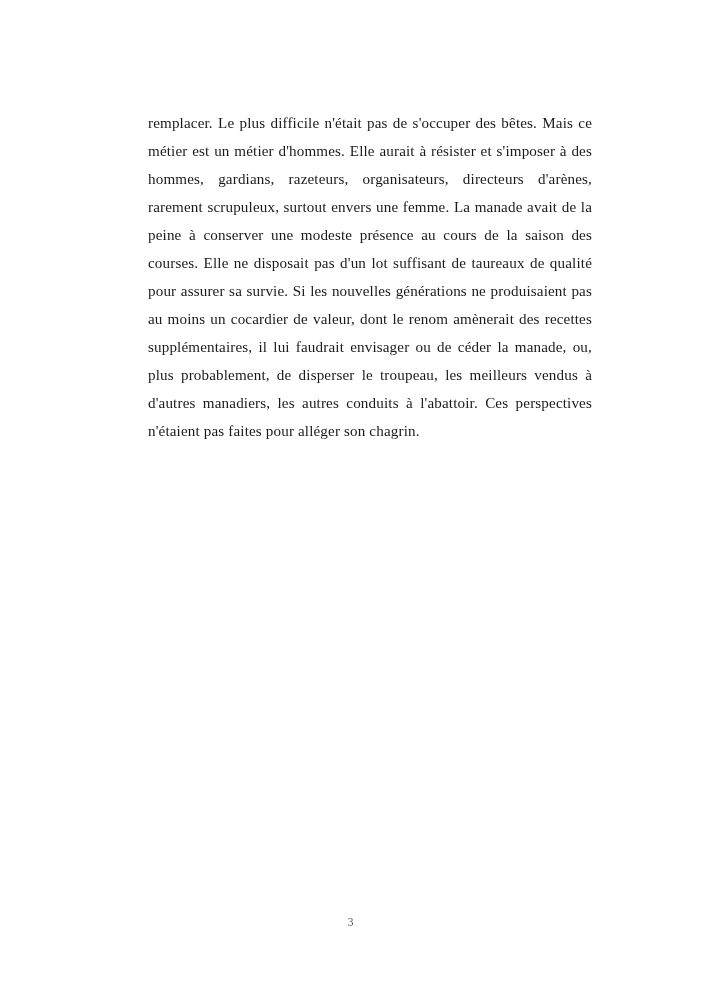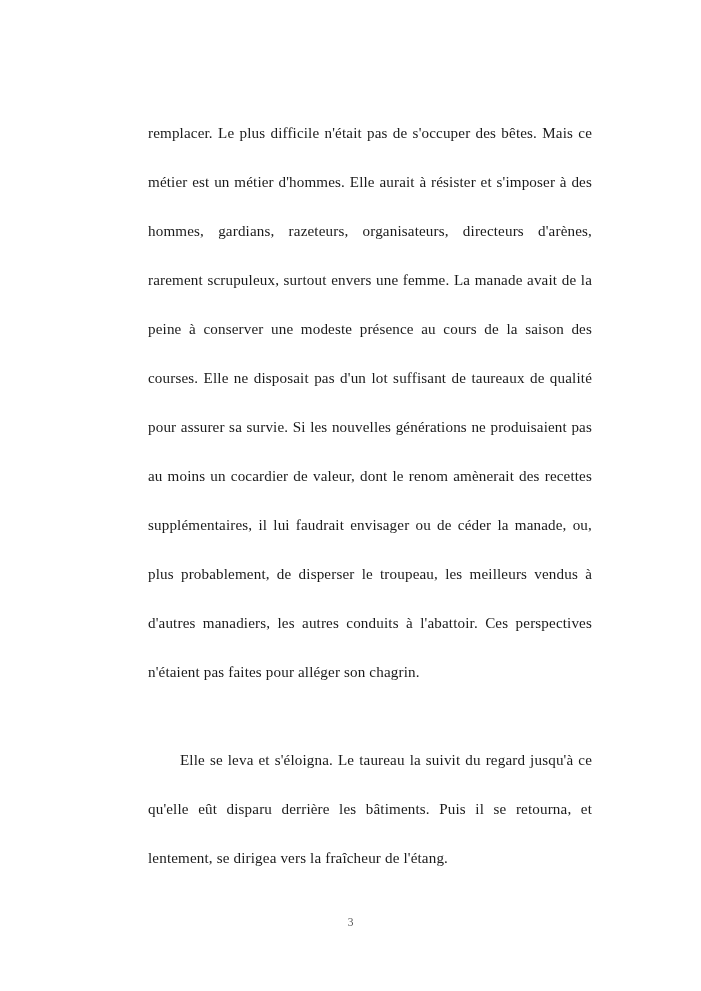--- a/index.html
+++ b/index.html
@@ -21,21 +21,21 @@
   .text-column {
     position: absolute;
     left: 148px;
     top: 109px;
     width: 444px;
   }
 
   .paragraph {
     margin: 0;
     font-size: 15.1px;
-    line-height: 49px;
+    line-height: 28px;
     color: #1a1a1a;
     text-align: justify;
     text-justify: inter-word;
     -webkit-font-smoothing: antialiased;
     letter-spacing: 0.01em;
     font-family: Liberation Serif, serif;
   }
 
   .paragraph.indented {
     text-indent: 32px;
@@ -61,19 +61,18 @@
 <body>
 
 <div class="page">
 
   <div class="text-column">
 
     <p class="paragraph">remplacer. Le plus difficile n'était pas de s'occuper des bêtes. Mais ce métier est un métier d'hommes. Elle aurait à résister et s'imposer à des hommes, gardians, razeteurs, organisateurs, directeurs d'arènes, rarement scrupuleux, surtout envers une femme. La manade avait de la peine à conserver une modeste présence au cours de la saison des courses. Elle ne disposait pas d'un lot suffisant de taureaux de qualité pour assurer sa survie. Si les nouvelles générations ne produisaient pas au moins un cocardier de valeur, dont le renom amènerait des recettes supplémentaires, il lui faudrait envisager ou de céder la manade, ou, plus probablement, de disperser le troupeau, les meilleurs vendus à d'autres manadiers, les autres conduits à l'abattoir. Ces perspectives n'étaient pas faites pour alléger son chagrin.</p>
 
     <div class="paragraph-gap"></div>
 
-    <p class="paragraph indented">Elle se leva et s'éloigna. Le taureau la suivit du regard jusqu'à ce qu'elle eût disparu derrière les bâtiments. Puis il se retourna, et lentement, se dirigea vers la fraîcheur de l'étang.</p>
 
   </div>
 
   <div class="page-number">3</div>
 
 </div>
 
 </body></html>

